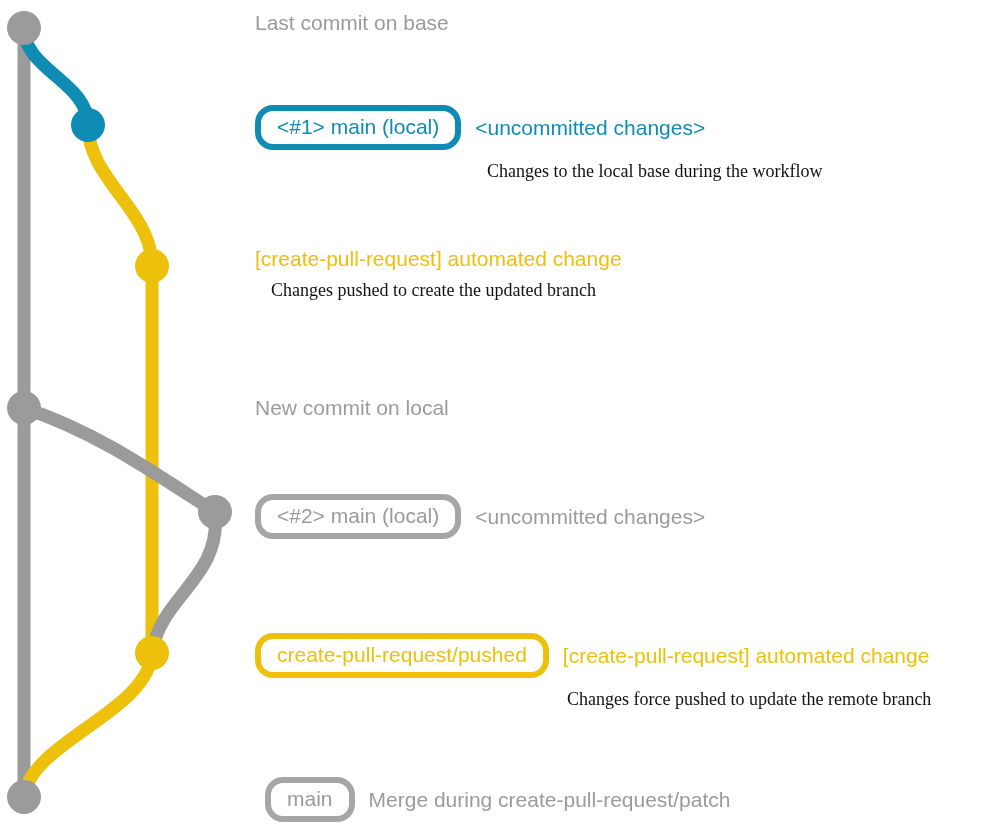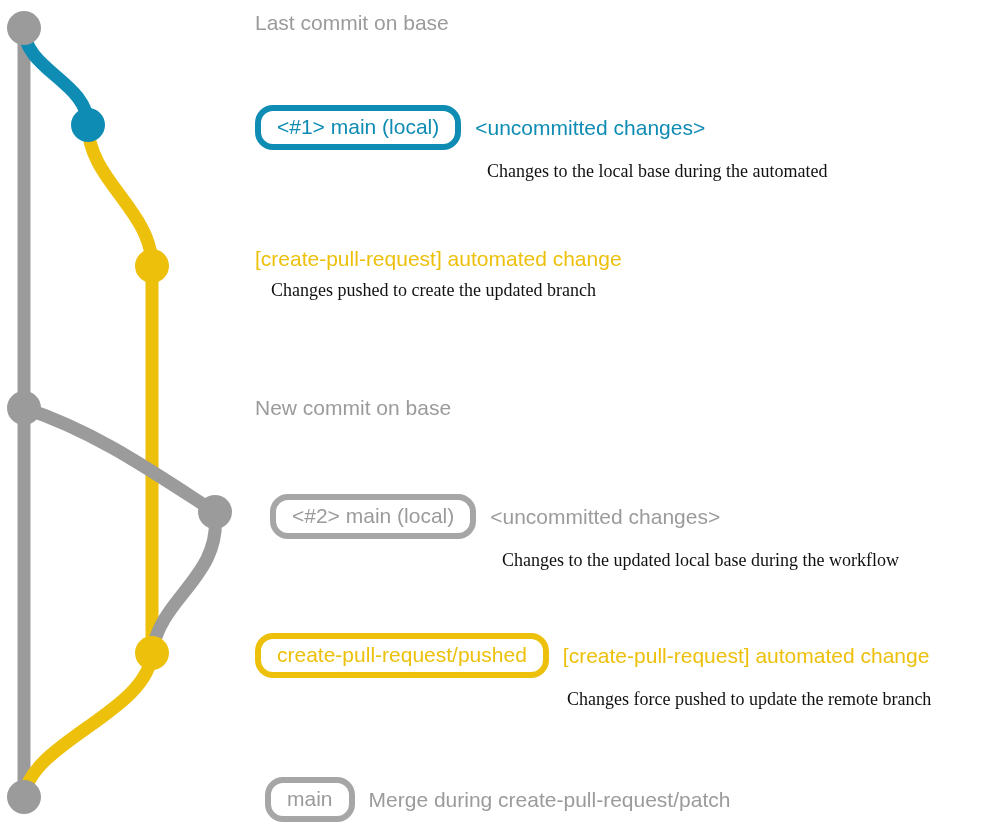--- a/index.html
+++ b/index.html
@@ -66,21 +66,21 @@
   }
 
   .block { position: absolute; }
   .block .note { margin-top: 12px; }
 
   
   #row-last-commit   { left: 255px; top: 12px; }
   #row-commit-1      { left: 255px; top: 105px; }
   #row-commit-2      { left: 255px; top: 248px; }
   #row-new-commit    { left: 255px; top: 397px; }
-  #row-commit-3      { left: 270px; top: 494px; }
+  #row-commit-3      { left: 255px; top: 494px; }
   #row-commit-4      { left: 255px; top: 633px; }
   #row-commit-5      { left: 265px; top: 777px; }
 
   #row-commit-1 .note { margin-left: 232px; }
   #row-commit-2 .note { margin-left: 16px; }
   #row-commit-3 .note { margin-left: 232px; }
   #row-commit-4 .note { margin-left: 312px; }
 </style>
 </head>
 <body>
@@ -120,42 +120,41 @@
     <div class="row-inline">
       <span class="subject gray">Last commit on base</span>
     </div>
   </div>
 
   <div class="block" id="row-commit-1">
     <div class="row-inline">
       <span class="badge blue">&lt;#1&gt; main (local)</span>
       <span class="subject blue">&lt;uncommitted changes&gt;</span>
     </div>
-    <div class="note">Changes to the local base during the automated</div>
+    <div class="note">Changes to the local base during the workflow</div>
   </div>
 
   <div class="block" id="row-commit-2">
     <div class="row-inline">
       <span class="subject gold">[create-pull-request] automated change</span>
     </div>
     <div class="note">Changes pushed to create the updated branch</div>
   </div>
 
   <div class="block" id="row-new-commit">
     <div class="row-inline">
-      <span class="subject gray">New commit on base</span>
+      <span class="subject gray">New commit on local</span>
     </div>
   </div>
 
   <div class="block" id="row-commit-3">
     <div class="row-inline">
       <span class="badge gray">&lt;#2&gt; main (local)</span>
       <span class="subject gray">&lt;uncommitted changes&gt;</span>
     </div>
-    <div class="note">Changes to the updated local base during the workflow</div>
   </div>
 
   <div class="block" id="row-commit-4">
     <div class="row-inline">
       <span class="badge gold">create-pull-request/pushed</span>
       <span class="subject gold">[create-pull-request] automated change</span>
     </div>
     <div class="note">Changes force pushed to update the remote branch</div>
   </div>
 

